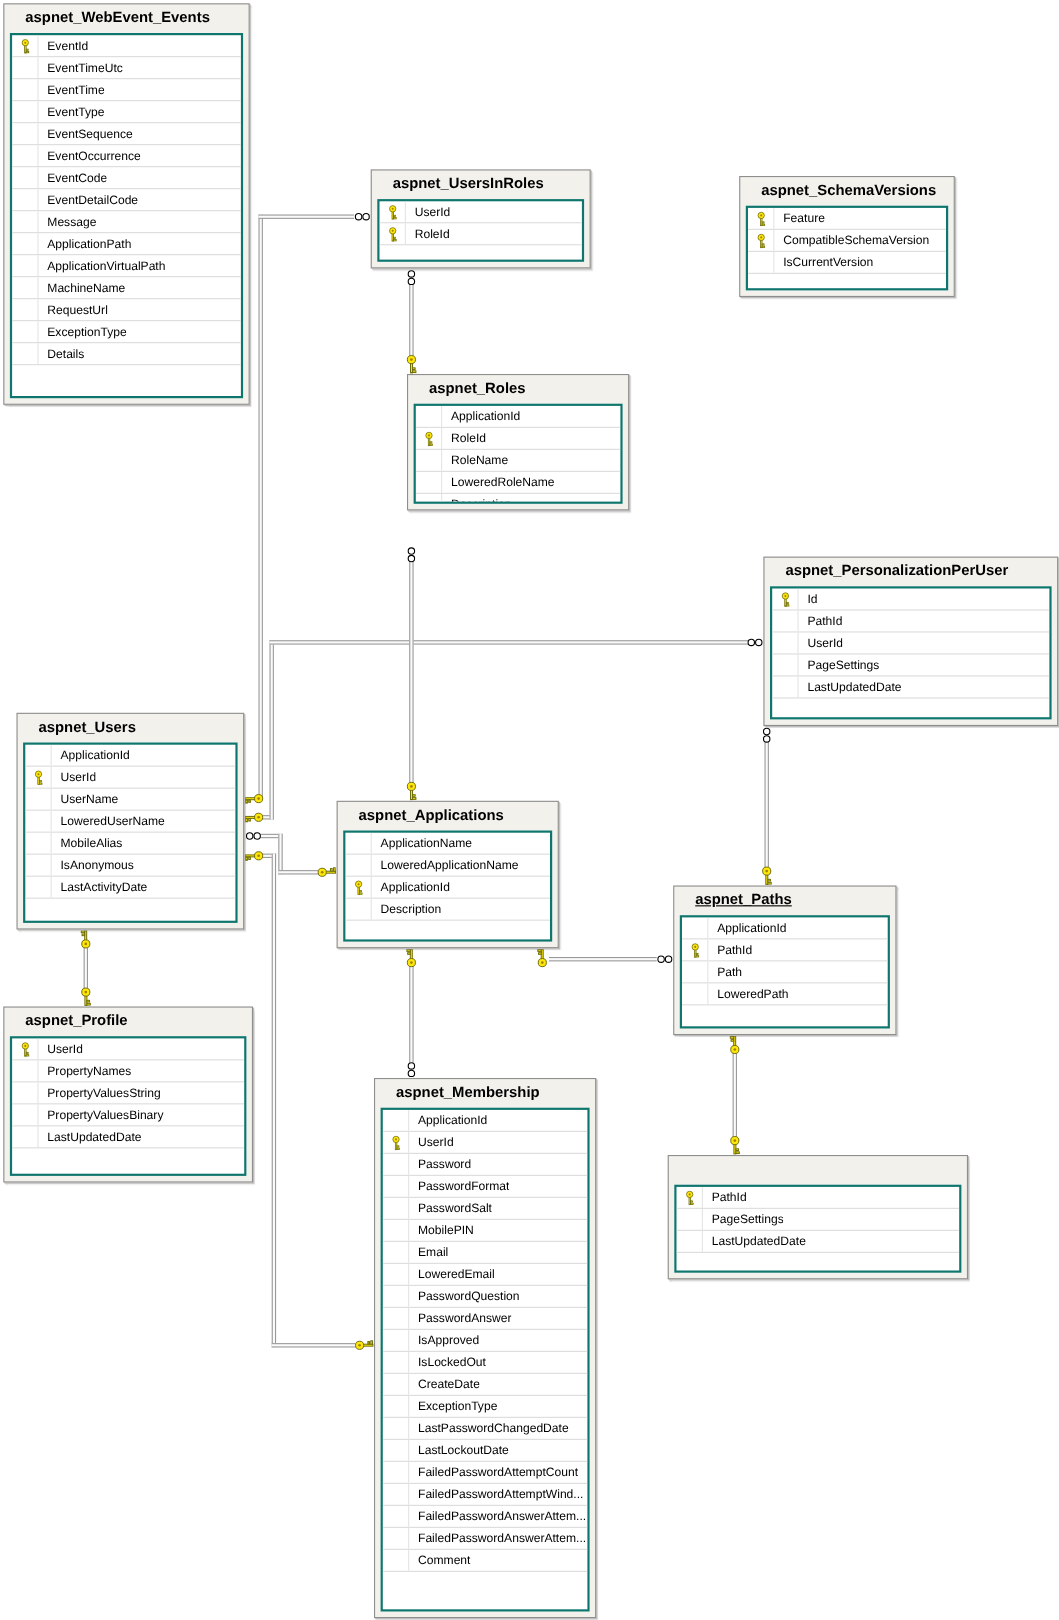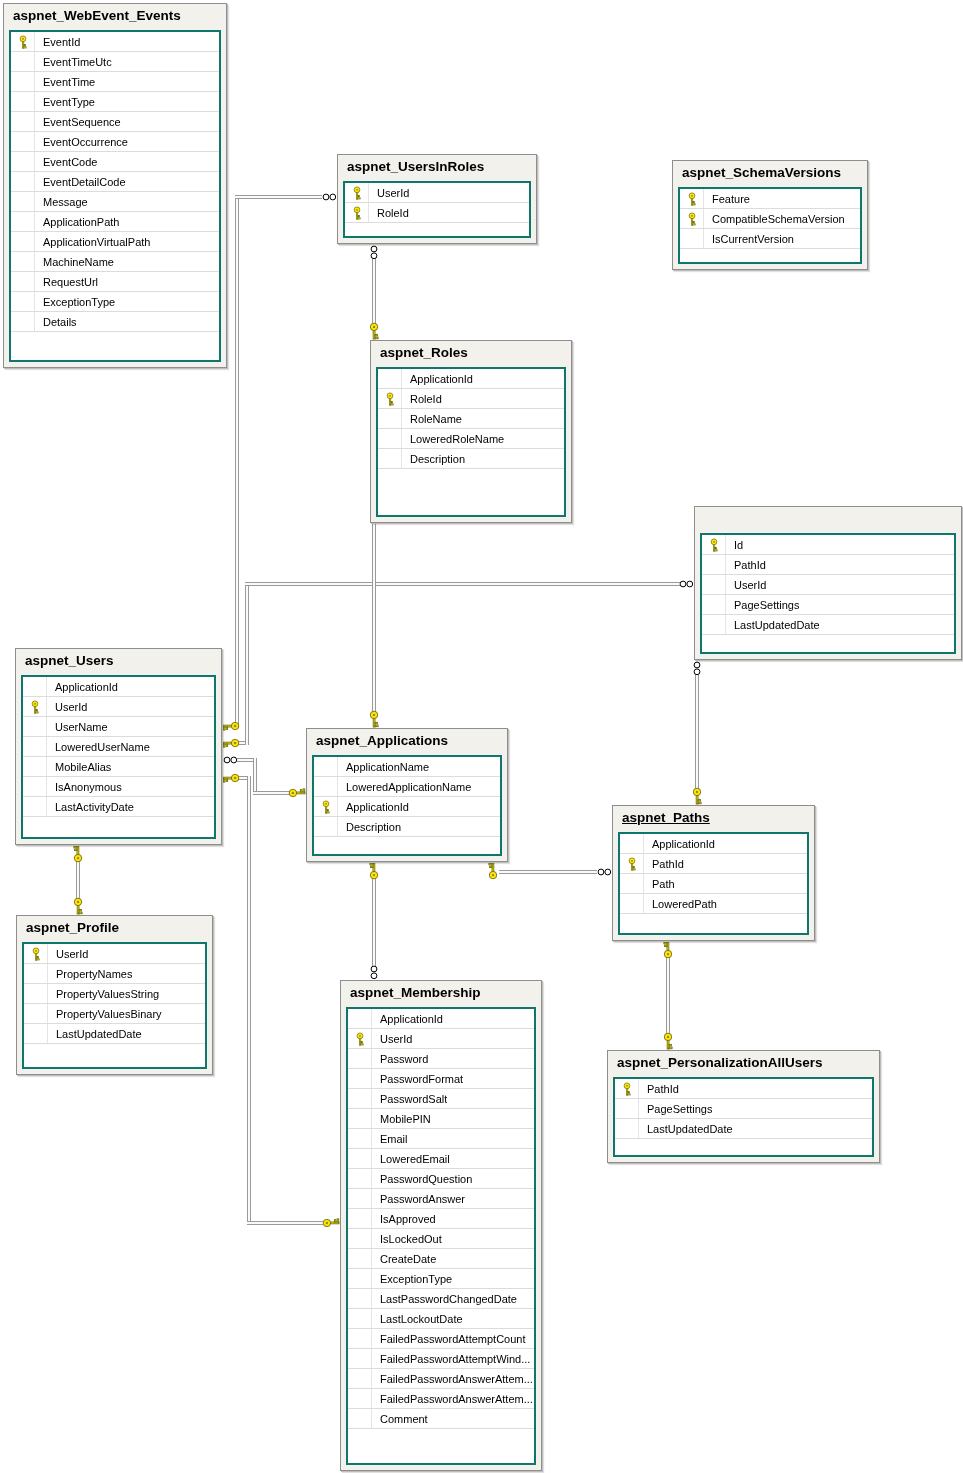--- a/index.html
+++ b/index.html
@@ -6,21 +6,21 @@
   #diagram-canvas {
     position:relative; width:963px; height:1473px; background:#ffffff;
     font-family:"Liberation Sans", sans-serif; overflow:hidden;
   }
   .tbl {
     position:absolute; background:#f2f1ec; border:1px solid #8e8e8e;
     box-shadow:1px 1px 0 #bdbdbd, 2px 2px 1px rgba(0,0,0,0.12);
     box-sizing:border-box;
   }
   .tbl-title {
-    height:23px; line-height:23px; padding-left:9px;
+    height:23px; line-height:23px; padding-left:19px;
     font-size:13.5px; font-weight:bold; color:#000;
     white-space:nowrap; overflow:hidden;
   }
   .tbl-grid {
     position:absolute; left:5px; right:5px; top:26px; bottom:5px;
     background:#ffffff; border:2px solid #0f766e; overflow:hidden;
   }
   .col-row { height:19px; display:flex; align-items:center;
     border-bottom:1px solid #dcdcdc; }
   .cell-icon { flex:0 0 23px; width:23px; align-self:stretch;
@@ -398,21 +398,21 @@
    </svg>
           </div>
           <div class="cell-name">CompatibleSchemaVersion</div>
         </div>
         <div class="col-row">
           <div class="cell-icon"></div>
           <div class="cell-name">IsCurrentVersion</div>
         </div>
       </div>
     </div>
-    <div class="tbl" style="left: 370px; top: 340px; width: 202px; height: 183px;">
+    <div class="tbl" style="left: 370px; top: 340px; width: 202px; height: 124px;">
       <div class="tbl-title">aspnet_Roles</div>
       <div class="tbl-grid">
         <div class="col-row">
           <div class="cell-icon"></div>
           <div class="cell-name">ApplicationId</div>
         </div>
         <div class="col-row">
           <div class="cell-icon">
             <svg width="14" height="14" viewBox="0 0 18 18" style="display:block;transform:rotate(0deg)">
      <g stroke="#6d6d0a" stroke-width="0.9" fill="#ffe60a">
@@ -434,20 +434,21 @@
           <div class="cell-icon"></div>
           <div class="cell-name">LoweredRoleName</div>
         </div>
         <div class="col-row">
           <div class="cell-icon"></div>
           <div class="cell-name">Description</div>
         </div>
       </div>
     </div>
     <div class="tbl" style="left: 694px; top: 506px; width: 268px; height: 154px;">
+      <div class="tbl-title">aspnet_PersonalizationPerUser</div>
       <div class="tbl-grid">
         <div class="col-row">
           <div class="cell-icon">
             <svg width="14" height="14" viewBox="0 0 18 18" style="display:block;transform:rotate(0deg)">
      <g stroke="#6d6d0a" stroke-width="0.9" fill="#ffe60a">
        <rect x="8.2" y="7.6" width="1.8" height="9.4"></rect>
        <rect x="10" y="12.4" width="2.4" height="1.5"></rect>
        <rect x="10" y="15.1" width="3.1" height="1.6"></rect>
        <circle cx="9" cy="4.9" r="3.7"></circle>
      </g>
@@ -572,21 +573,21 @@
         <div class="col-row">
           <div class="cell-icon"></div>
           <div class="cell-name">Path</div>
         </div>
         <div class="col-row">
           <div class="cell-icon"></div>
           <div class="cell-name">LoweredPath</div>
         </div>
       </div>
     </div>
-    <div class="tbl" style="left: 16px; top: 915px; width: 197px; height: 160px;">
+    <div class="tbl" style="left: 3px; top: 915px; width: 227px; height: 160px;">
       <div class="tbl-title">aspnet_Profile</div>
       <div class="tbl-grid">
         <div class="col-row">
           <div class="cell-icon">
             <svg width="14" height="14" viewBox="0 0 18 18" style="display:block;transform:rotate(0deg)">
      <g stroke="#6d6d0a" stroke-width="0.9" fill="#ffe60a">
        <rect x="8.2" y="7.6" width="1.8" height="9.4"></rect>
        <rect x="10" y="12.4" width="2.4" height="1.5"></rect>
        <rect x="10" y="15.1" width="3.1" height="1.6"></rect>
        <circle cx="9" cy="4.9" r="3.7"></circle>
@@ -707,21 +708,20 @@
           <div class="cell-icon"></div>
           <div class="cell-name">FailedPasswordAnswerAttem...</div>
         </div>
         <div class="col-row">
           <div class="cell-icon"></div>
           <div class="cell-name">Comment</div>
         </div>
       </div>
     </div>
     <div class="tbl" style="left: 607px; top: 1050px; width: 273px; height: 113px;">
-      <div class="tbl-title">aspnet_PersonalizationAllUsers</div>
       <div class="tbl-grid">
         <div class="col-row">
           <div class="cell-icon">
             <svg width="14" height="14" viewBox="0 0 18 18" style="display:block;transform:rotate(0deg)">
      <g stroke="#6d6d0a" stroke-width="0.9" fill="#ffe60a">
        <rect x="8.2" y="7.6" width="1.8" height="9.4"></rect>
        <rect x="10" y="12.4" width="2.4" height="1.5"></rect>
        <rect x="10" y="15.1" width="3.1" height="1.6"></rect>
        <circle cx="9" cy="4.9" r="3.7"></circle>
      </g>

